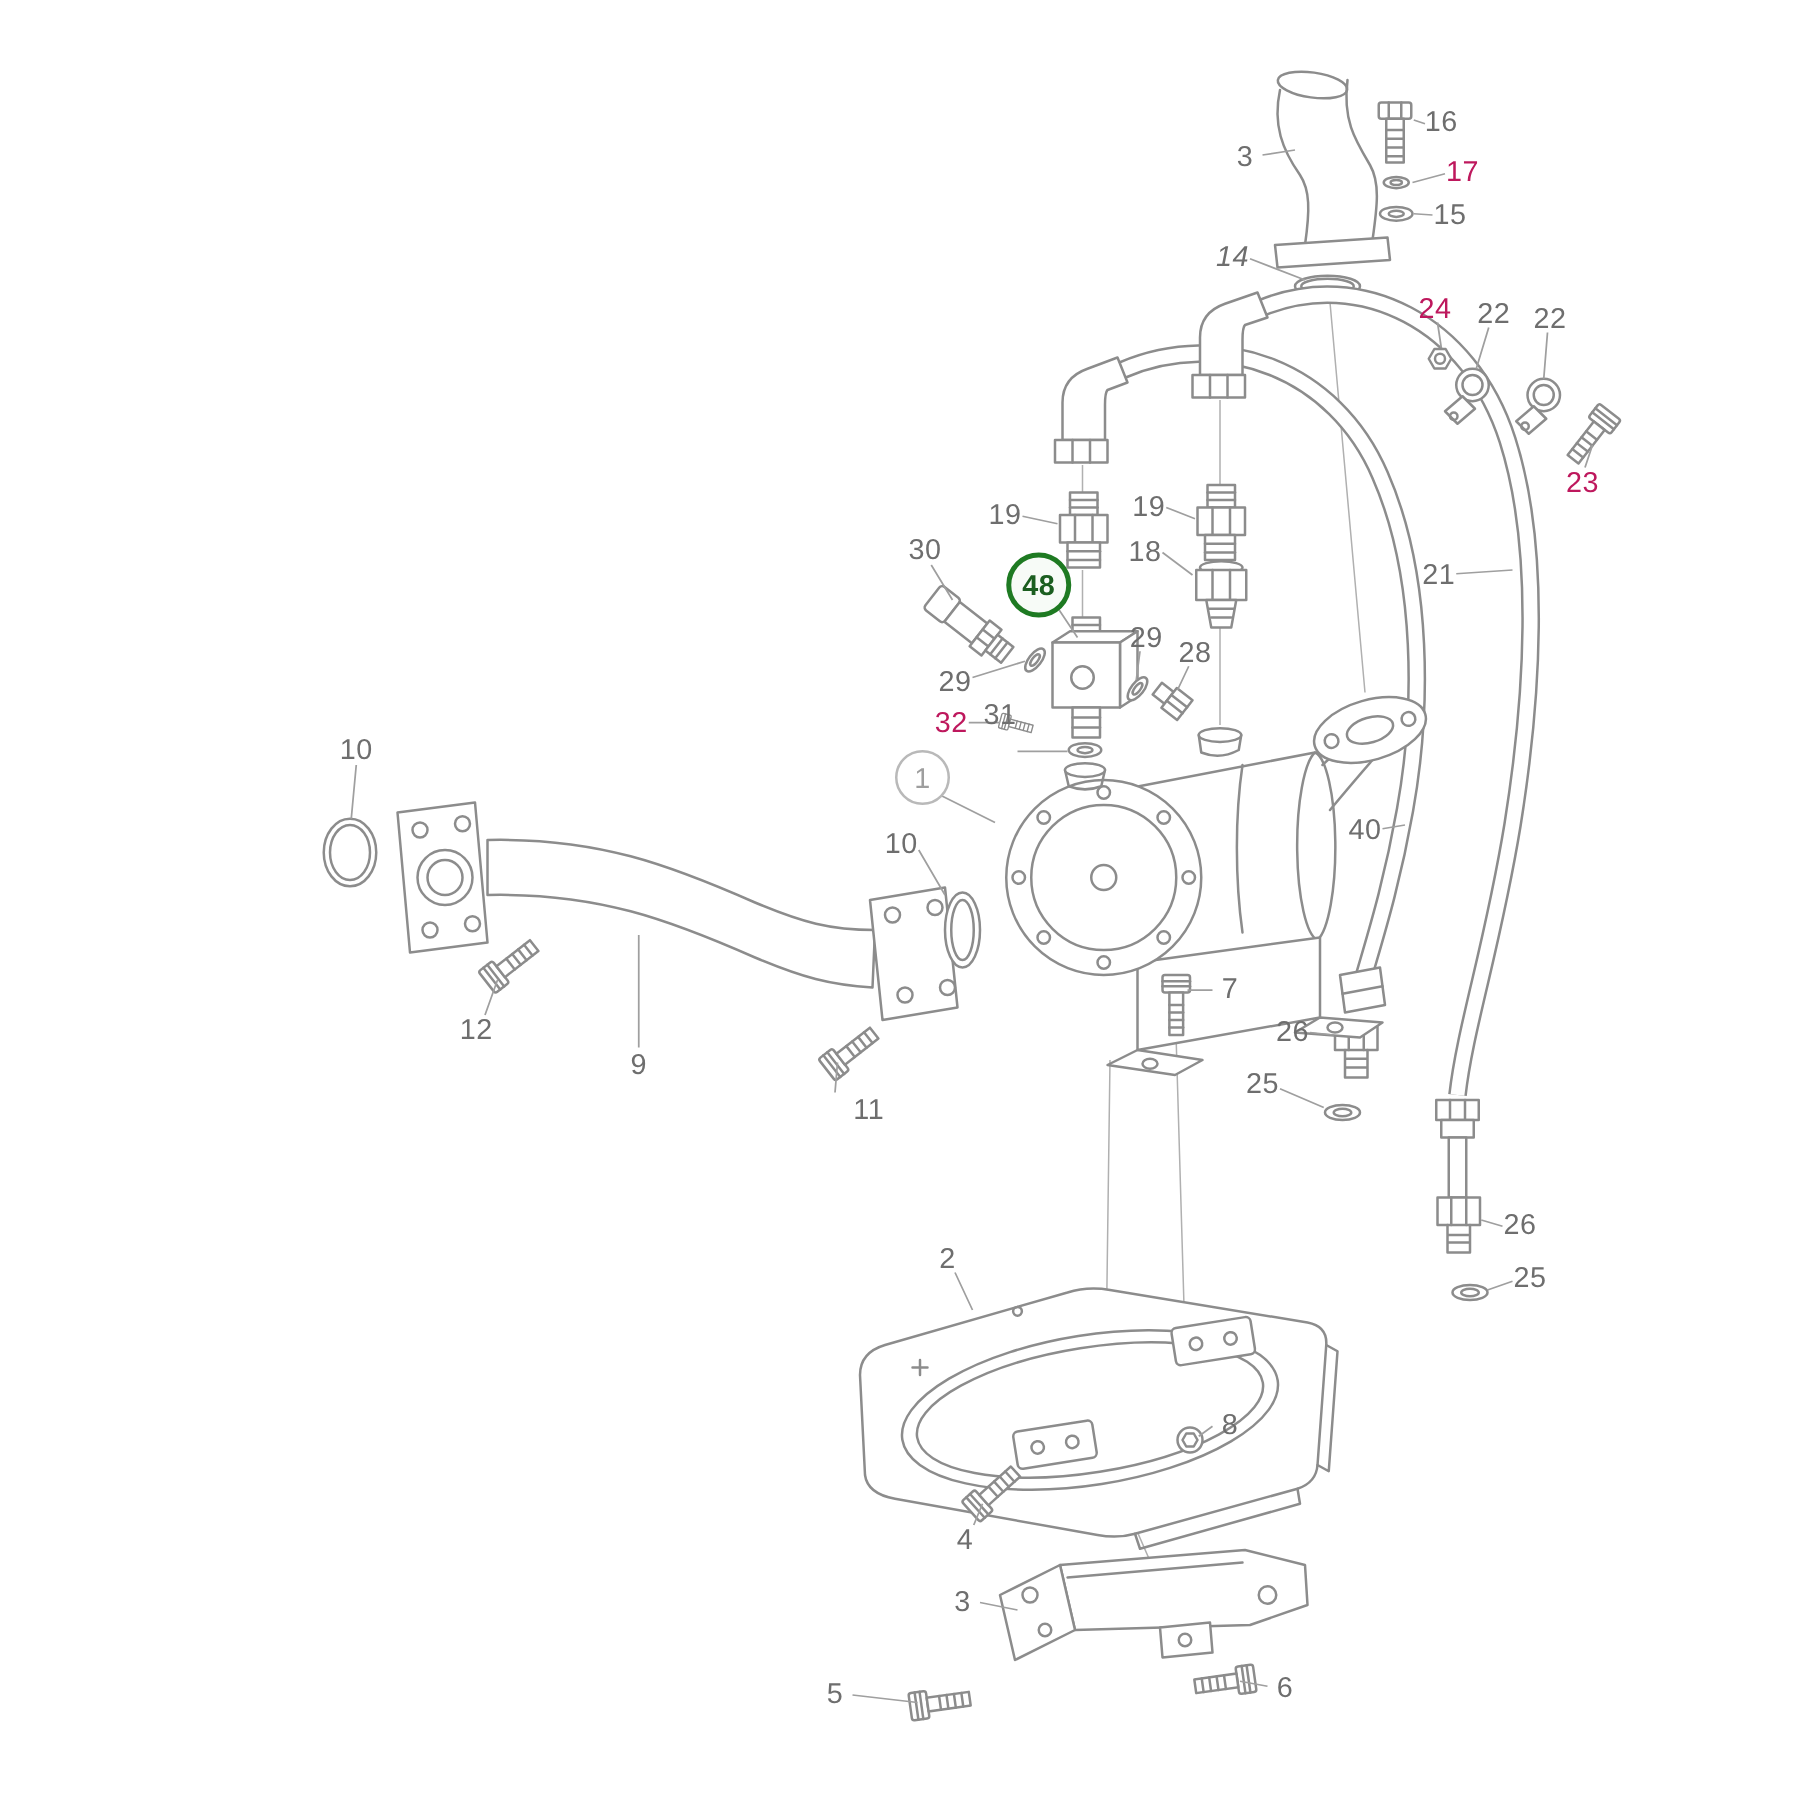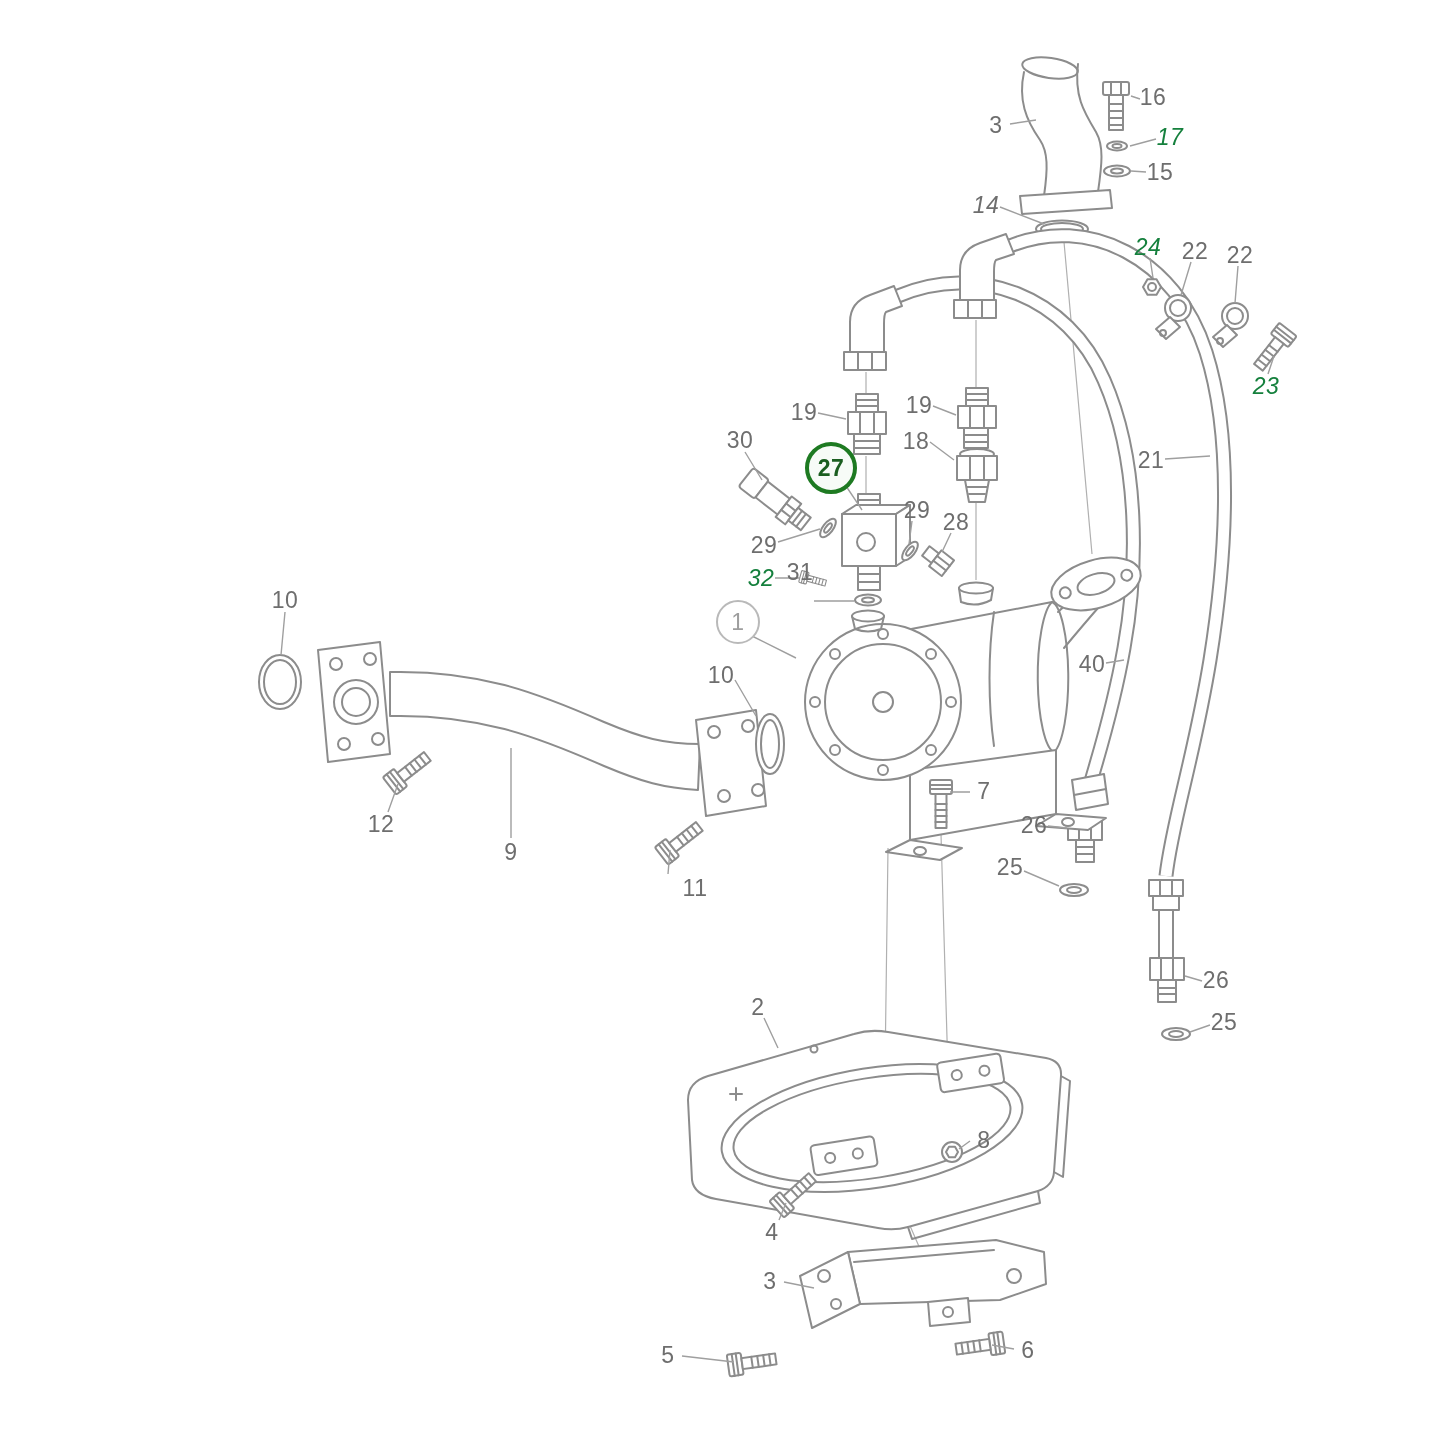--- a/index.html
+++ b/index.html
@@ -3,21 +3,21 @@
 <meta charset="utf-8">
 <style>
   html,body{margin:0;padding:0;background:#fff;}
   .stage{position:relative;width:1445px;height:1445px;background:#ffffff;overflow:hidden;
          font-family:"Liberation Sans",sans-serif;margin-left:48px;}
   .stage svg{position:absolute;left:0;top:0;}
   .callout-layer{position:absolute;left:0;top:0;width:1445px;height:1445px;pointer-events:none;}
   .callout{position:absolute;transform:translate(-50%,-50%);
            font:23px/1 "Liberation Sans",sans-serif;color:#6e6e6e;letter-spacing:.5px;
            pointer-events:auto;cursor:pointer;user-select:none;}
-  .callout.light{color:#15803d;font-style:italic;}
+  .callout.light{color:#be185d;}
   .callout.circled{width:40px;height:40px;border:2px solid #b9b9b9;border-radius:50%;
            display:flex;align-items:center;justify-content:center;color:#9e9e9e;background:#ffffff;}
   .callout.highlight{width:44px;height:44px;border:4px solid #1e7a22;border-radius:50%;
            display:flex;align-items:center;justify-content:center;color:#1b5e20;
            background:#f7fbf7;font-weight:bold;}
   
   .ln{stroke:#8c8c8c;stroke-width:2;fill:none;stroke-linecap:round;stroke-linejoin:round;}
   .wf{stroke:#8c8c8c;stroke-width:2;fill:#ffffff;stroke-linecap:round;stroke-linejoin:round;}
   .thin{stroke:#b0b0b0;stroke-width:1.2;fill:none;}
   .leader{stroke:#9f9f9f;stroke-width:1.4;fill:none;}
@@ -391,21 +391,21 @@
       <span class="callout" style="left: 948px; top: 125px;">3</span>
       <span class="callout" style="left: 938px; top: 205px; font-style: italic;">14</span>
       <span class="callout light" style="left: 1100px; top: 247px;">24</span>
       <span class="callout" style="left: 1147px; top: 251px;">22</span>
       <span class="callout" style="left: 1192px; top: 255px;">22</span>
       <span class="callout light" style="left: 1218px; top: 386px;">23</span>
       <span class="callout" style="left: 756px; top: 412px;">19</span>
       <span class="callout" style="left: 871px; top: 405px;">19</span>
       <span class="callout" style="left: 868px; top: 441px;">18</span>
       <span class="callout" style="left: 692px; top: 440px;">30</span>
-      <span class="callout highlight" style="left: 783px; top: 468px;">27</span>
+      <span class="callout highlight" style="left: 783px; top: 468px;">48</span>
       <span class="callout" style="left: 869px; top: 510px;">29</span>
       <span class="callout" style="left: 908px; top: 522px;">28</span>
       <span class="callout" style="left: 716px; top: 545px;">29</span>
       <span class="callout light" style="left: 713px; top: 578px;">32</span>
       <span class="callout" style="left: 752px; top: 572px;">31</span>
       <span class="callout" style="left: 1103px; top: 460px;">21</span>
       <span class="callout circled" style="left: 690px; top: 622px;">1</span>
       <span class="callout" style="left: 237px; top: 600px;">10</span>
       <span class="callout" style="left: 673px; top: 675px;">10</span>
       <span class="callout" style="left: 1044px; top: 664px;">40</span>

